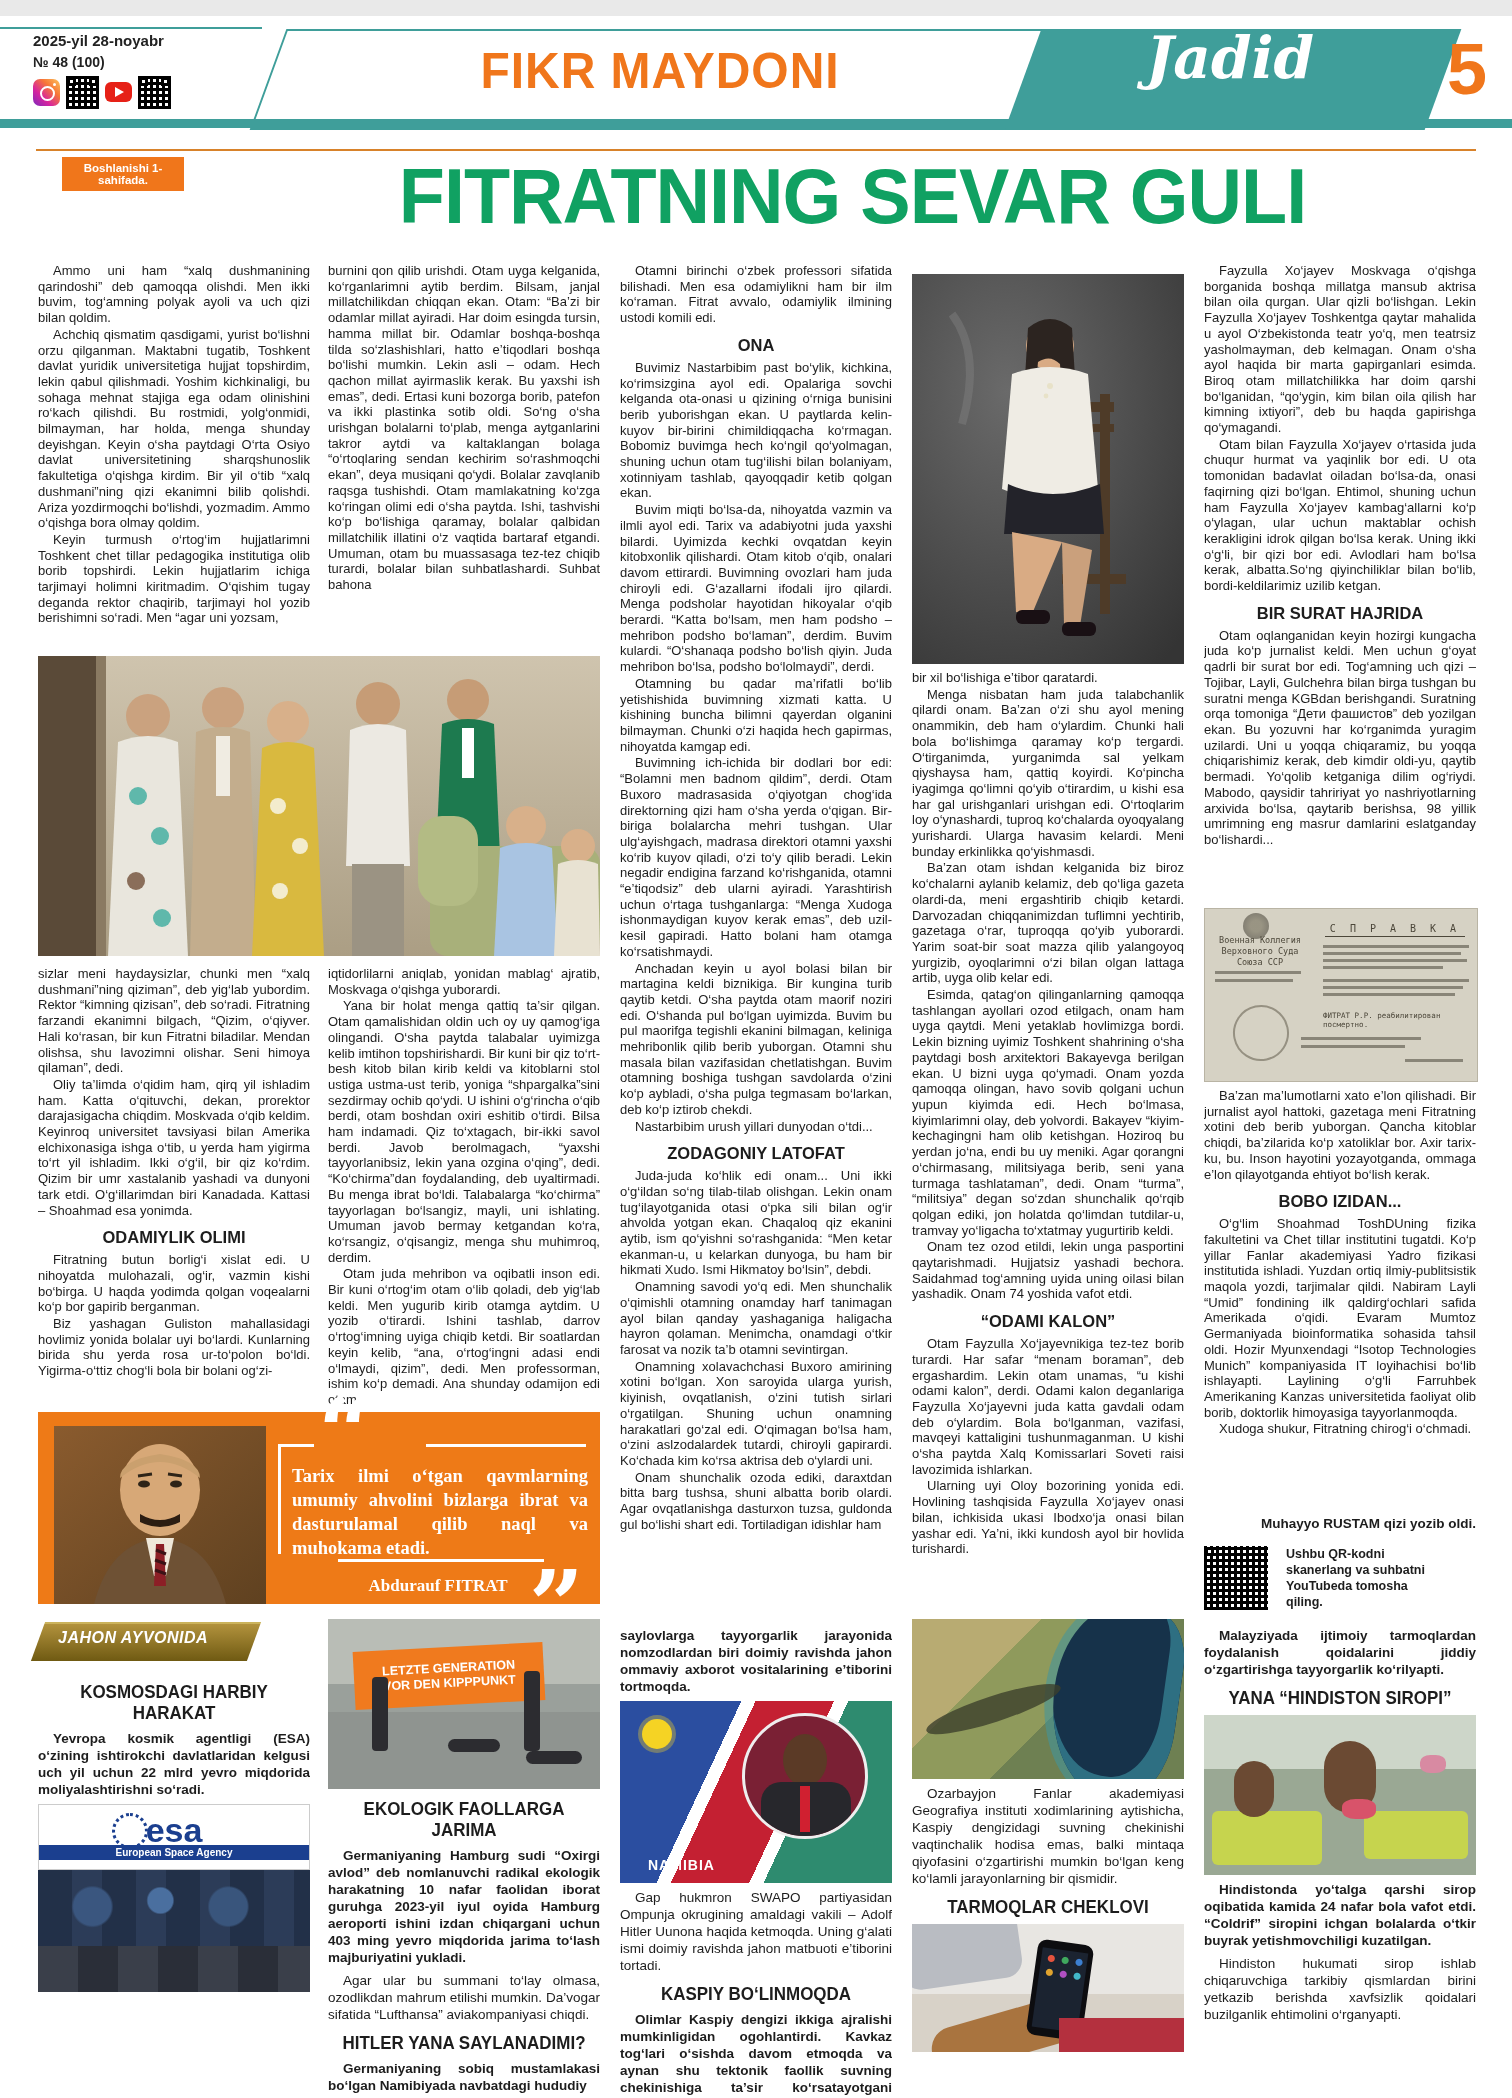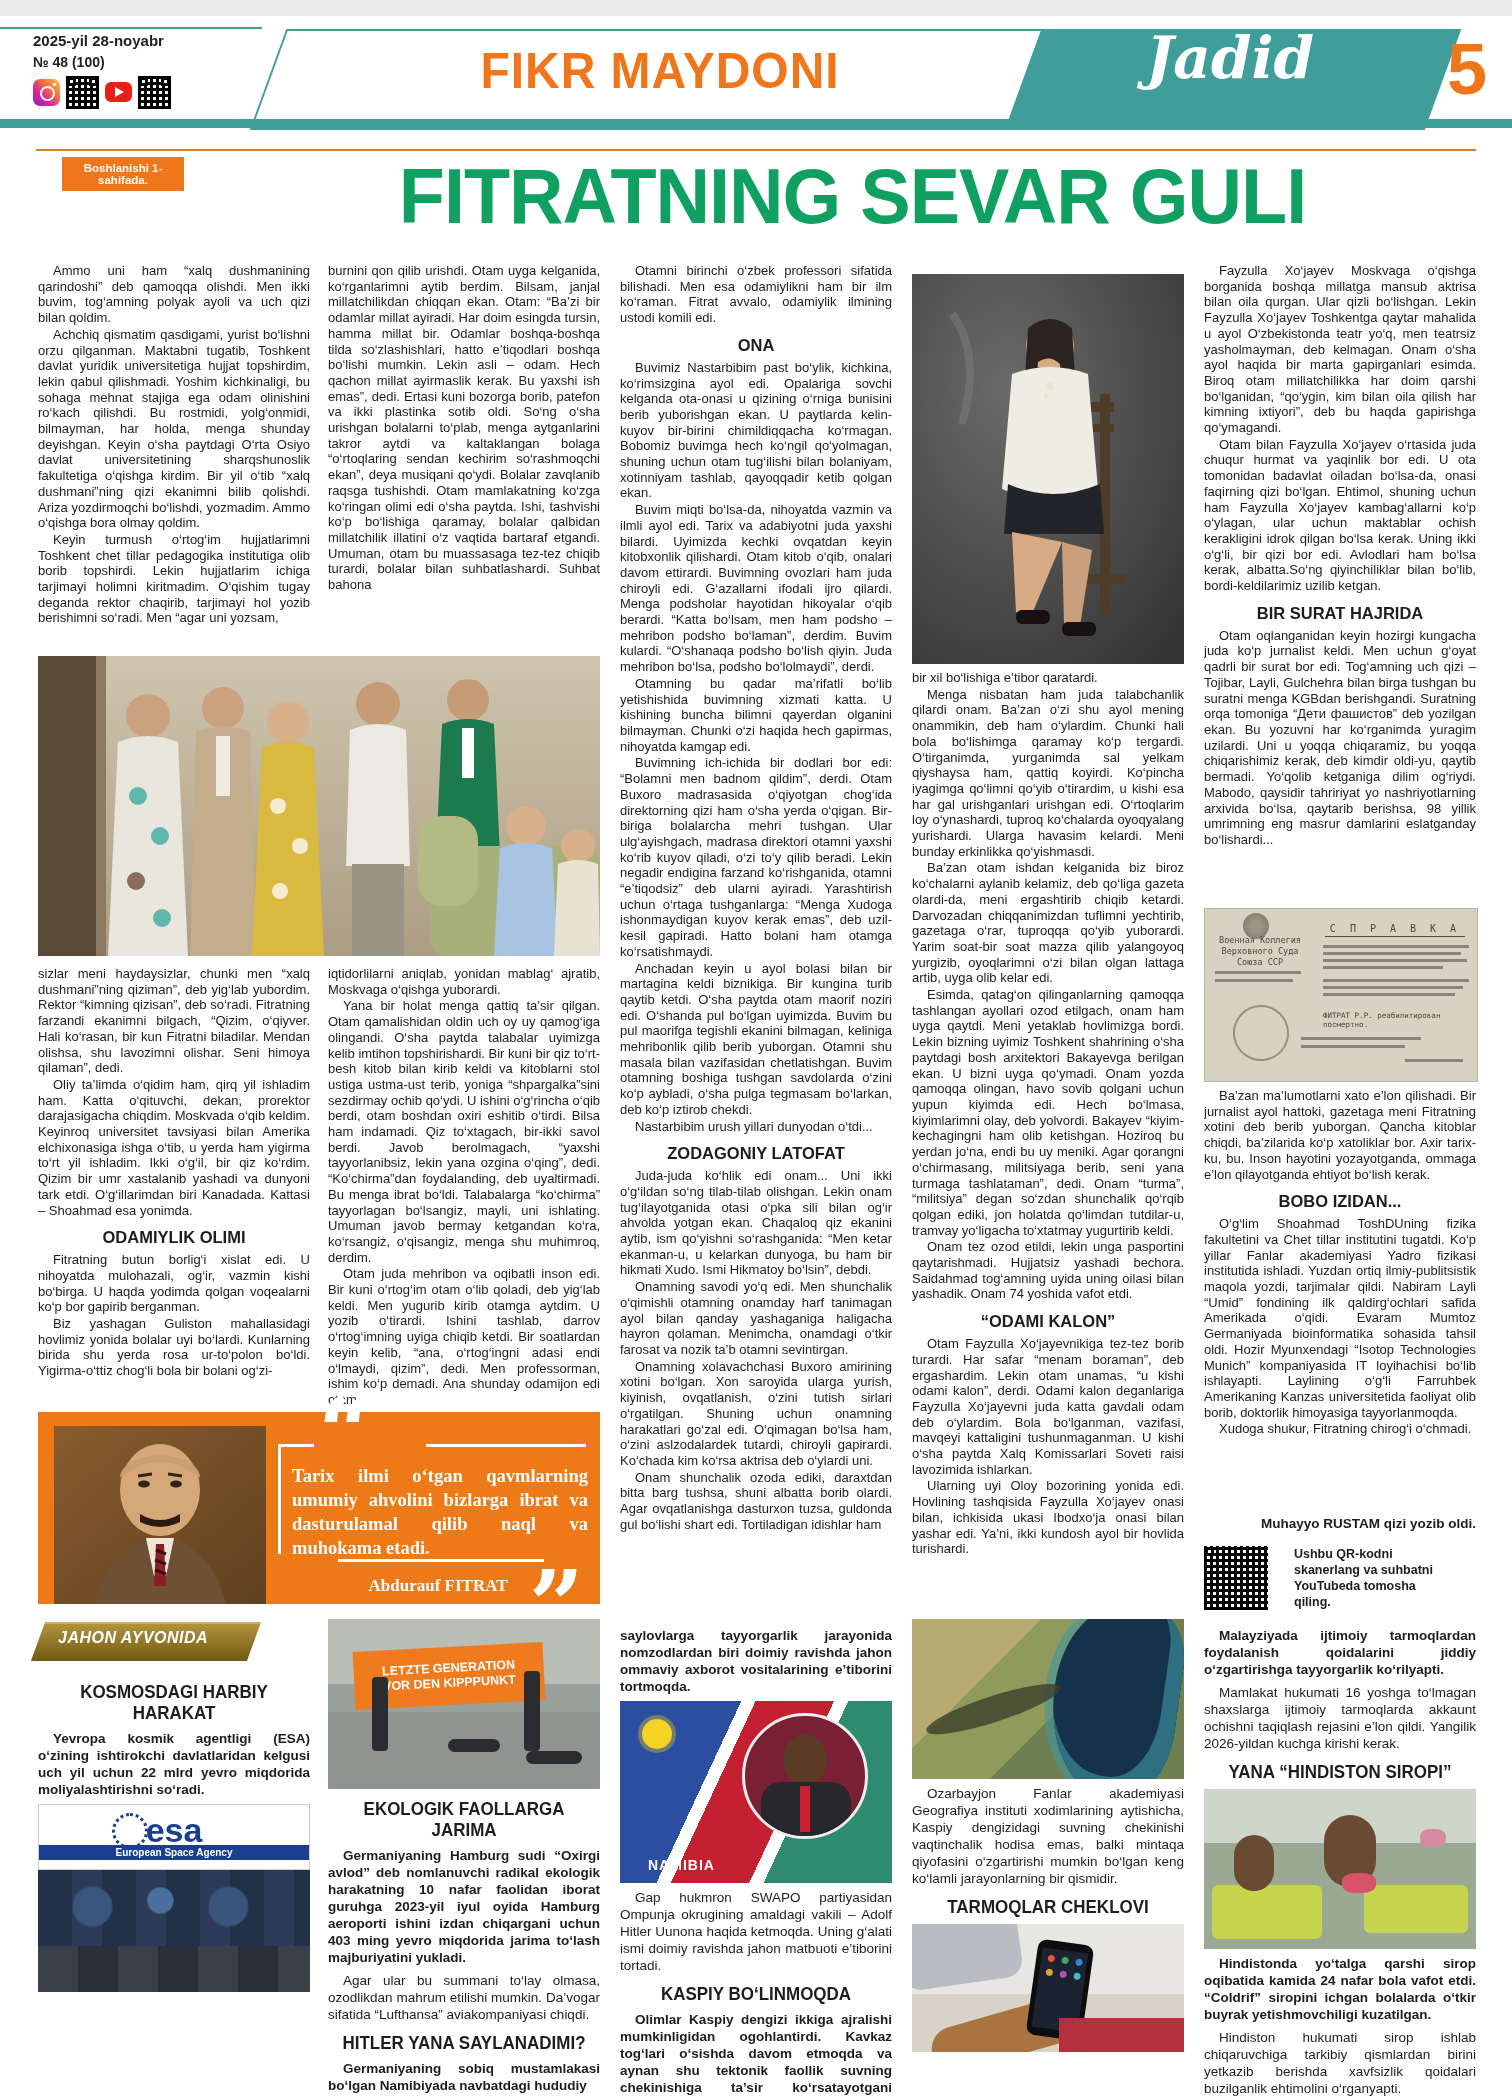--- a/index.html
+++ b/index.html
@@ -43,21 +43,21 @@
   .shead{font-size:16.5px;font-weight:bold;text-align:center;margin:10px 0 5px 0;}
   .c1a{left:38px;top:247px;width:272px;height:394px;}
   .c2a{left:328px;top:247px;width:272px;height:394px;}
   .c1b{left:38px;top:950px;width:272px;height:446px;}
   .c2b{left:328px;top:950px;width:272px;height:446px;}
   .c3{left:620px;top:247px;width:272px;height:1345px;}
   .c4{left:912px;top:654px;width:272px;height:938px;}
   .c5a{left:1204px;top:247px;width:272px;height:644px;}
   .c5b{left:1204px;top:1072px;width:272px;height:428px;}
   .byline{left:1204px;top:1500px;width:272px;font-size:13.5px;font-weight:bold;text-align:right;}
-  .qrblock{left:1204px;top:1528px;width:272px;height:68px;display:flex;gap:26px;align-items:center;}
+  .qrblock{left:1204px;top:1528px;width:272px;height:68px;display:flex;gap:18px;align-items:center;}
   .qrblock .txt{font-size:12.5px;font-weight:bold;line-height:16px;width:150px;}
   .qr-big{width:64px;height:64px;flex:0 0 64px;}
   
   .ph{overflow:hidden;background:#777;}
   .family{left:38px;top:640px;width:562px;height:300px;}
   .portrait{left:912px;top:258px;width:272px;height:390px;}
   .docimg{left:1204px;top:892px;width:272px;height:172px;background:#d6d2c4;border:1px solid #b9b4a4;
           font-family:"DejaVu Sans Mono",monospace;color:#4c473a;}
   .doc-org{position:absolute;left:10px;top:26px;font-size:8.5px;line-height:11px;width:90px;text-align:center;}
   .doc-title{position:absolute;left:120px;top:14px;width:140px;text-align:center;font-size:10px;letter-spacing:4px;
@@ -429,21 +429,20 @@
     <div class="wimg phone-img">
       <div class="pillow"></div>
       <div class="arm"></div>
       <div class="phone"></div>
       <div class="redseat"></div>
     </div>
   </div>
 
   <div class="abs wcol w5">
     <p class="wlede">Malayziyada ijtimoiy tarmoqlardan foydalanish qoidalarini jiddiy o‘zgartirishga tayyorgarlik ko‘rilyapti.</p>
-    <p class="wp">Mamlakat hukumati 16 yoshga to‘lmagan shaxslarga ijtimoiy tarmoqlarda akkaunt ochishni taqiqlash rejasini e’lon qildi. Yangilik 2026-yildan kuchga kirishi kerak.</p>
     <div class="whead">YANA “HINDISTON SIROPI”</div>
     <div class="wimg hospital">
       <div class="bed" style="left:8px;bottom:10px;width:110px;height:54px;"></div>
       <div class="bed" style="right:8px;bottom:16px;width:104px;height:48px;"></div>
       <div class="person" style="left:120px;top:26px;width:52px;height:72px;border-radius:26px;"></div>
       <div class="person" style="left:30px;top:46px;width:40px;height:56px;border-radius:20px;"></div>
       <div class="scarf" style="left:138px;top:84px;width:34px;height:20px;"></div>
       <div class="scarf" style="right:30px;top:40px;width:26px;height:18px;background:#d88aa2;"></div>
     </div>
     <p class="wlede">Hindistonda yo‘talga qarshi sirop oqibatida kamida 24 nafar bola vafot etdi. “Coldrif” siropini ichgan bolalarda o‘tkir buyrak yetishmovchiligi kuzatilgan.</p>

